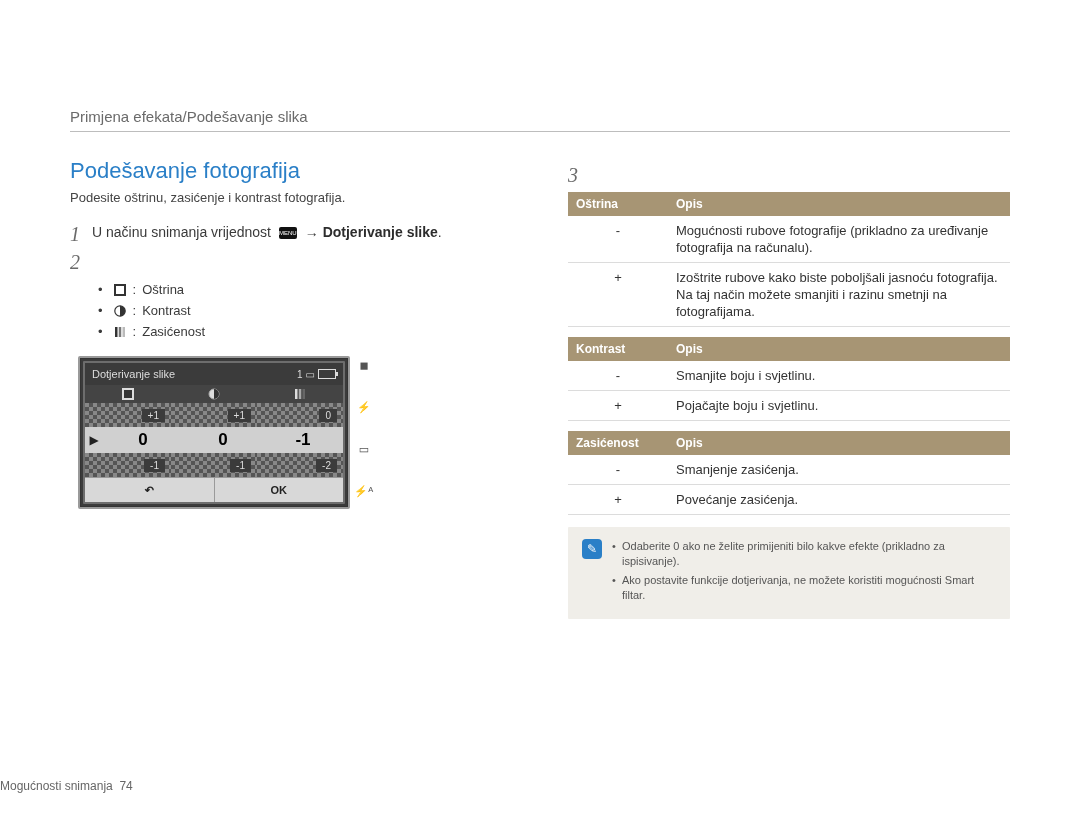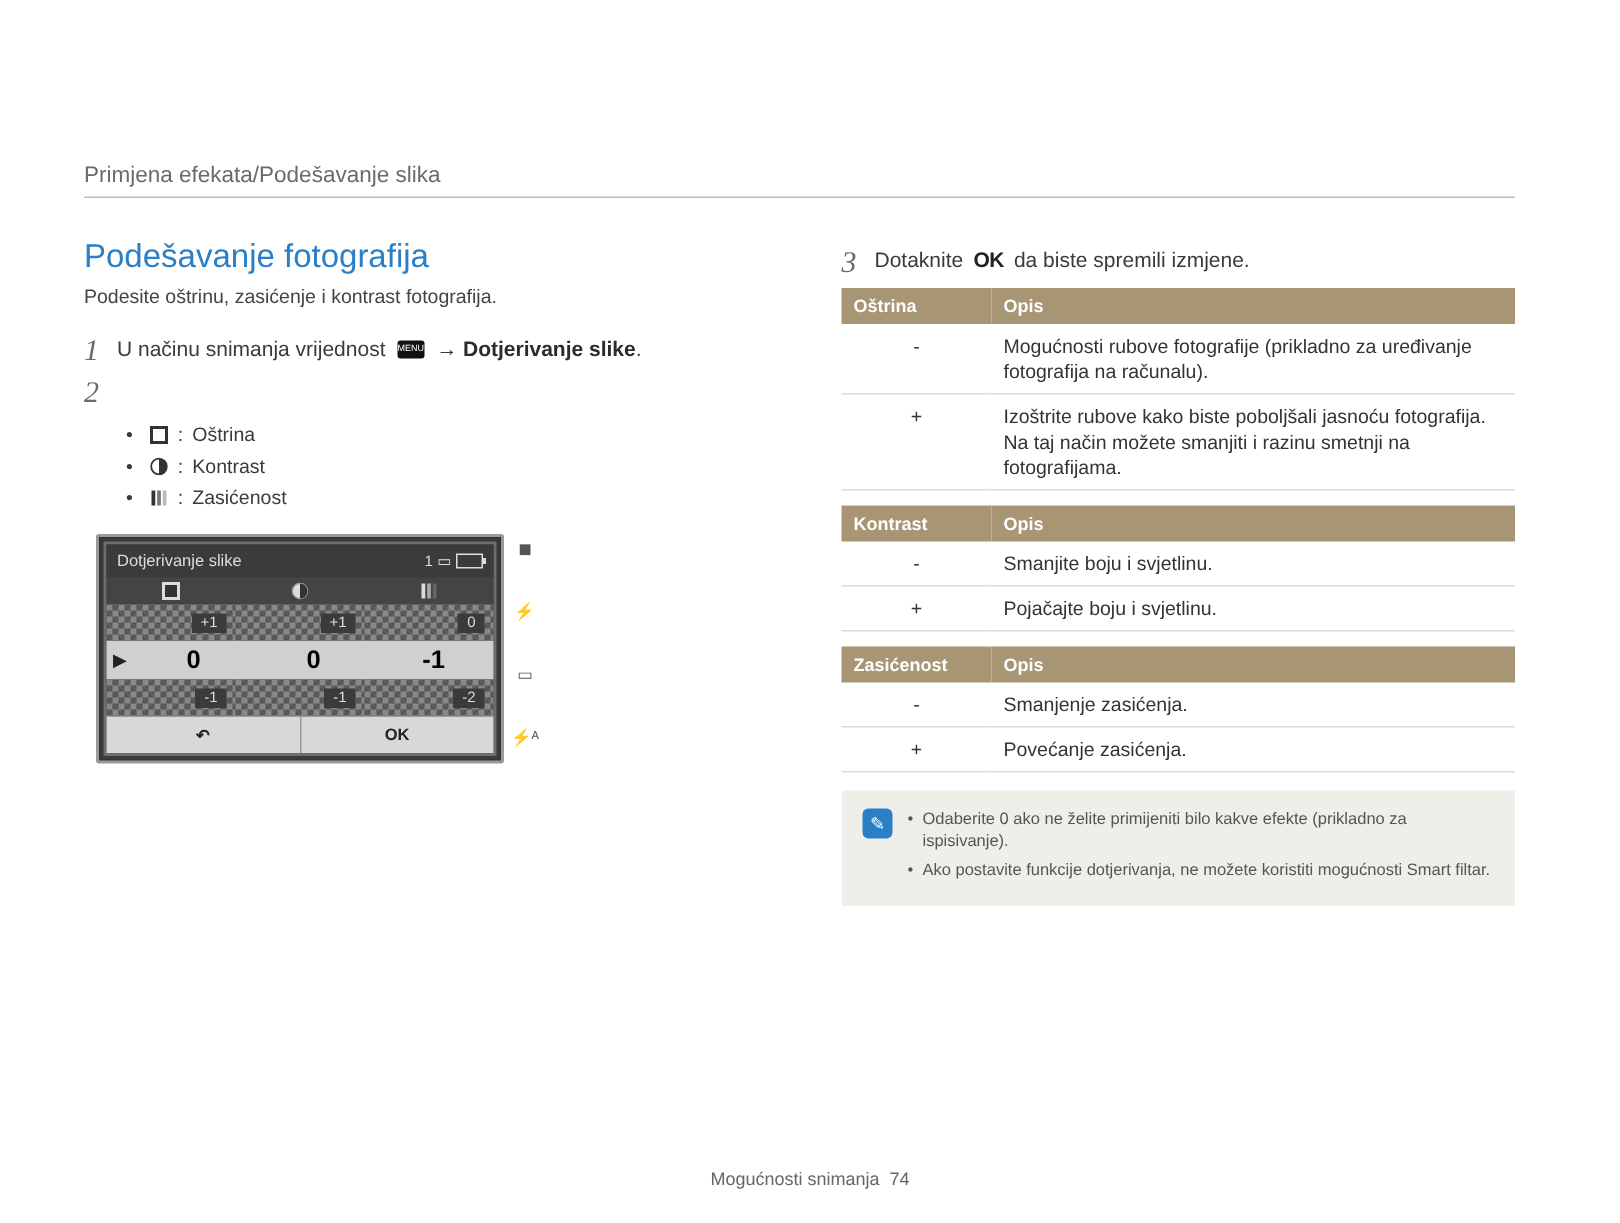--- a/index.html
+++ b/index.html
@@ -1,16 +1,16 @@
 <!DOCTYPE html>
 <html><head>
 <meta charset="utf-8">
 <style>
   html,body{margin:0;padding:0;font-family:Arial,Helvetica,sans-serif;background:#fff;color:#3a3a3a}
-  .page{width:1080px;height:815px;position:relative;box-sizing:border-box;padding:108px 70px 0 56px}
+  .page{width:1080px;height:815px;position:relative;box-sizing:border-box;padding:108px 70px 0 70px}
   .breadcrumb{font-size:15px;color:#6a6a6a;border-bottom:1px solid #bdbdbd;padding-bottom:6px;margin-bottom:26px}
   .cols{display:flex;gap:56px}
   .col{flex:1;min-width:0}
   h1.section-title{color:#2a7fc7;font-weight:400;font-size:22px;margin:0 0 6px 0}
   .intro{font-size:13px;color:#444;margin:0 0 18px 0}
   .step{display:flex;align-items:flex-start;margin:6px 0 6px 0;font-size:14px;color:#3a3a3a}
   .step-num{font-family:Georgia,serif;font-style:italic;font-size:20px;color:#6a6a6a;width:22px;flex:none;line-height:22px}
   .step-body{flex:1;line-height:19px}
   .step-body .bold{font-weight:600;color:#2c2c2c}
   .bullets{margin:2px 0 14px 28px;padding:0}
@@ -49,21 +49,21 @@
   table.opt th{background:#a79574;color:#fff;font-weight:600;text-align:left;padding:5px 8px;font-size:12px}
   table.opt th:first-child{width:84px}
   table.opt td{padding:6px 8px;border-bottom:1px solid #dcdcdc;vertical-align:top;line-height:17px;color:#333}
   table.opt td:first-child{text-align:center}
   
   .note{display:flex;gap:10px;background:#f0eee9;padding:12px 14px;margin-top:12px;border-radius:1px}
   .note-icon{flex:none;width:20px;height:20px;border-radius:4px;background:#2a7fc7;color:#fff;display:flex;align-items:center;justify-content:center;font-size:12px}
   .note ul{margin:0;padding:0;list-style:none}
   .note li{font-size:11px;color:#555;line-height:15px;margin-bottom:4px;position:relative;padding-left:10px}
   .note li::before{content:"•";position:absolute;left:0}
-  .page-footer{position:absolute;bottom:22px;left:0;right:0;text-align:center;font-size:12px;color:#666}
+  .page-footer{position:absolute;bottom:22px;left:0;right:0;font-size:12px;color:#666}
   .menu-chip{display:inline-flex;width:18px;height:12px;background:#111;border-radius:2px;color:#fff;font-size:6px;align-items:center;justify-content:center;vertical-align:middle;margin:0 4px}
   .ok-chip{display:inline-block;font-family:Arial;font-weight:700;letter-spacing:-0.5px;color:#222;margin:0 3px}
 </style>
 </head>
 <body>
 
 <div class="page">
   <div class="breadcrumb">Primjena efekata/Podešavanje slika</div>
 
   <div class="cols">
@@ -201,23 +201,20 @@
           <span>⚡</span>
           <span>▭</span>
           <span>⚡ᴬ</span>
         </div>
       </div>
     </div>
 
     <div class="col">
       <div class="step">
         <div class="step-num">3</div>
-        <div class="step-body">
-          <span>Dotaknite </span><span class="ok-chip">OK</span><span> da biste spremili izmjene.</span>
-        </div>
       </div>
 
       <table class="opt">
         <tbody>
             <tr>
               <th>Oštrina</th>
               <th>Opis</th>
             </tr>
         <tr>
               <td>-</td>

